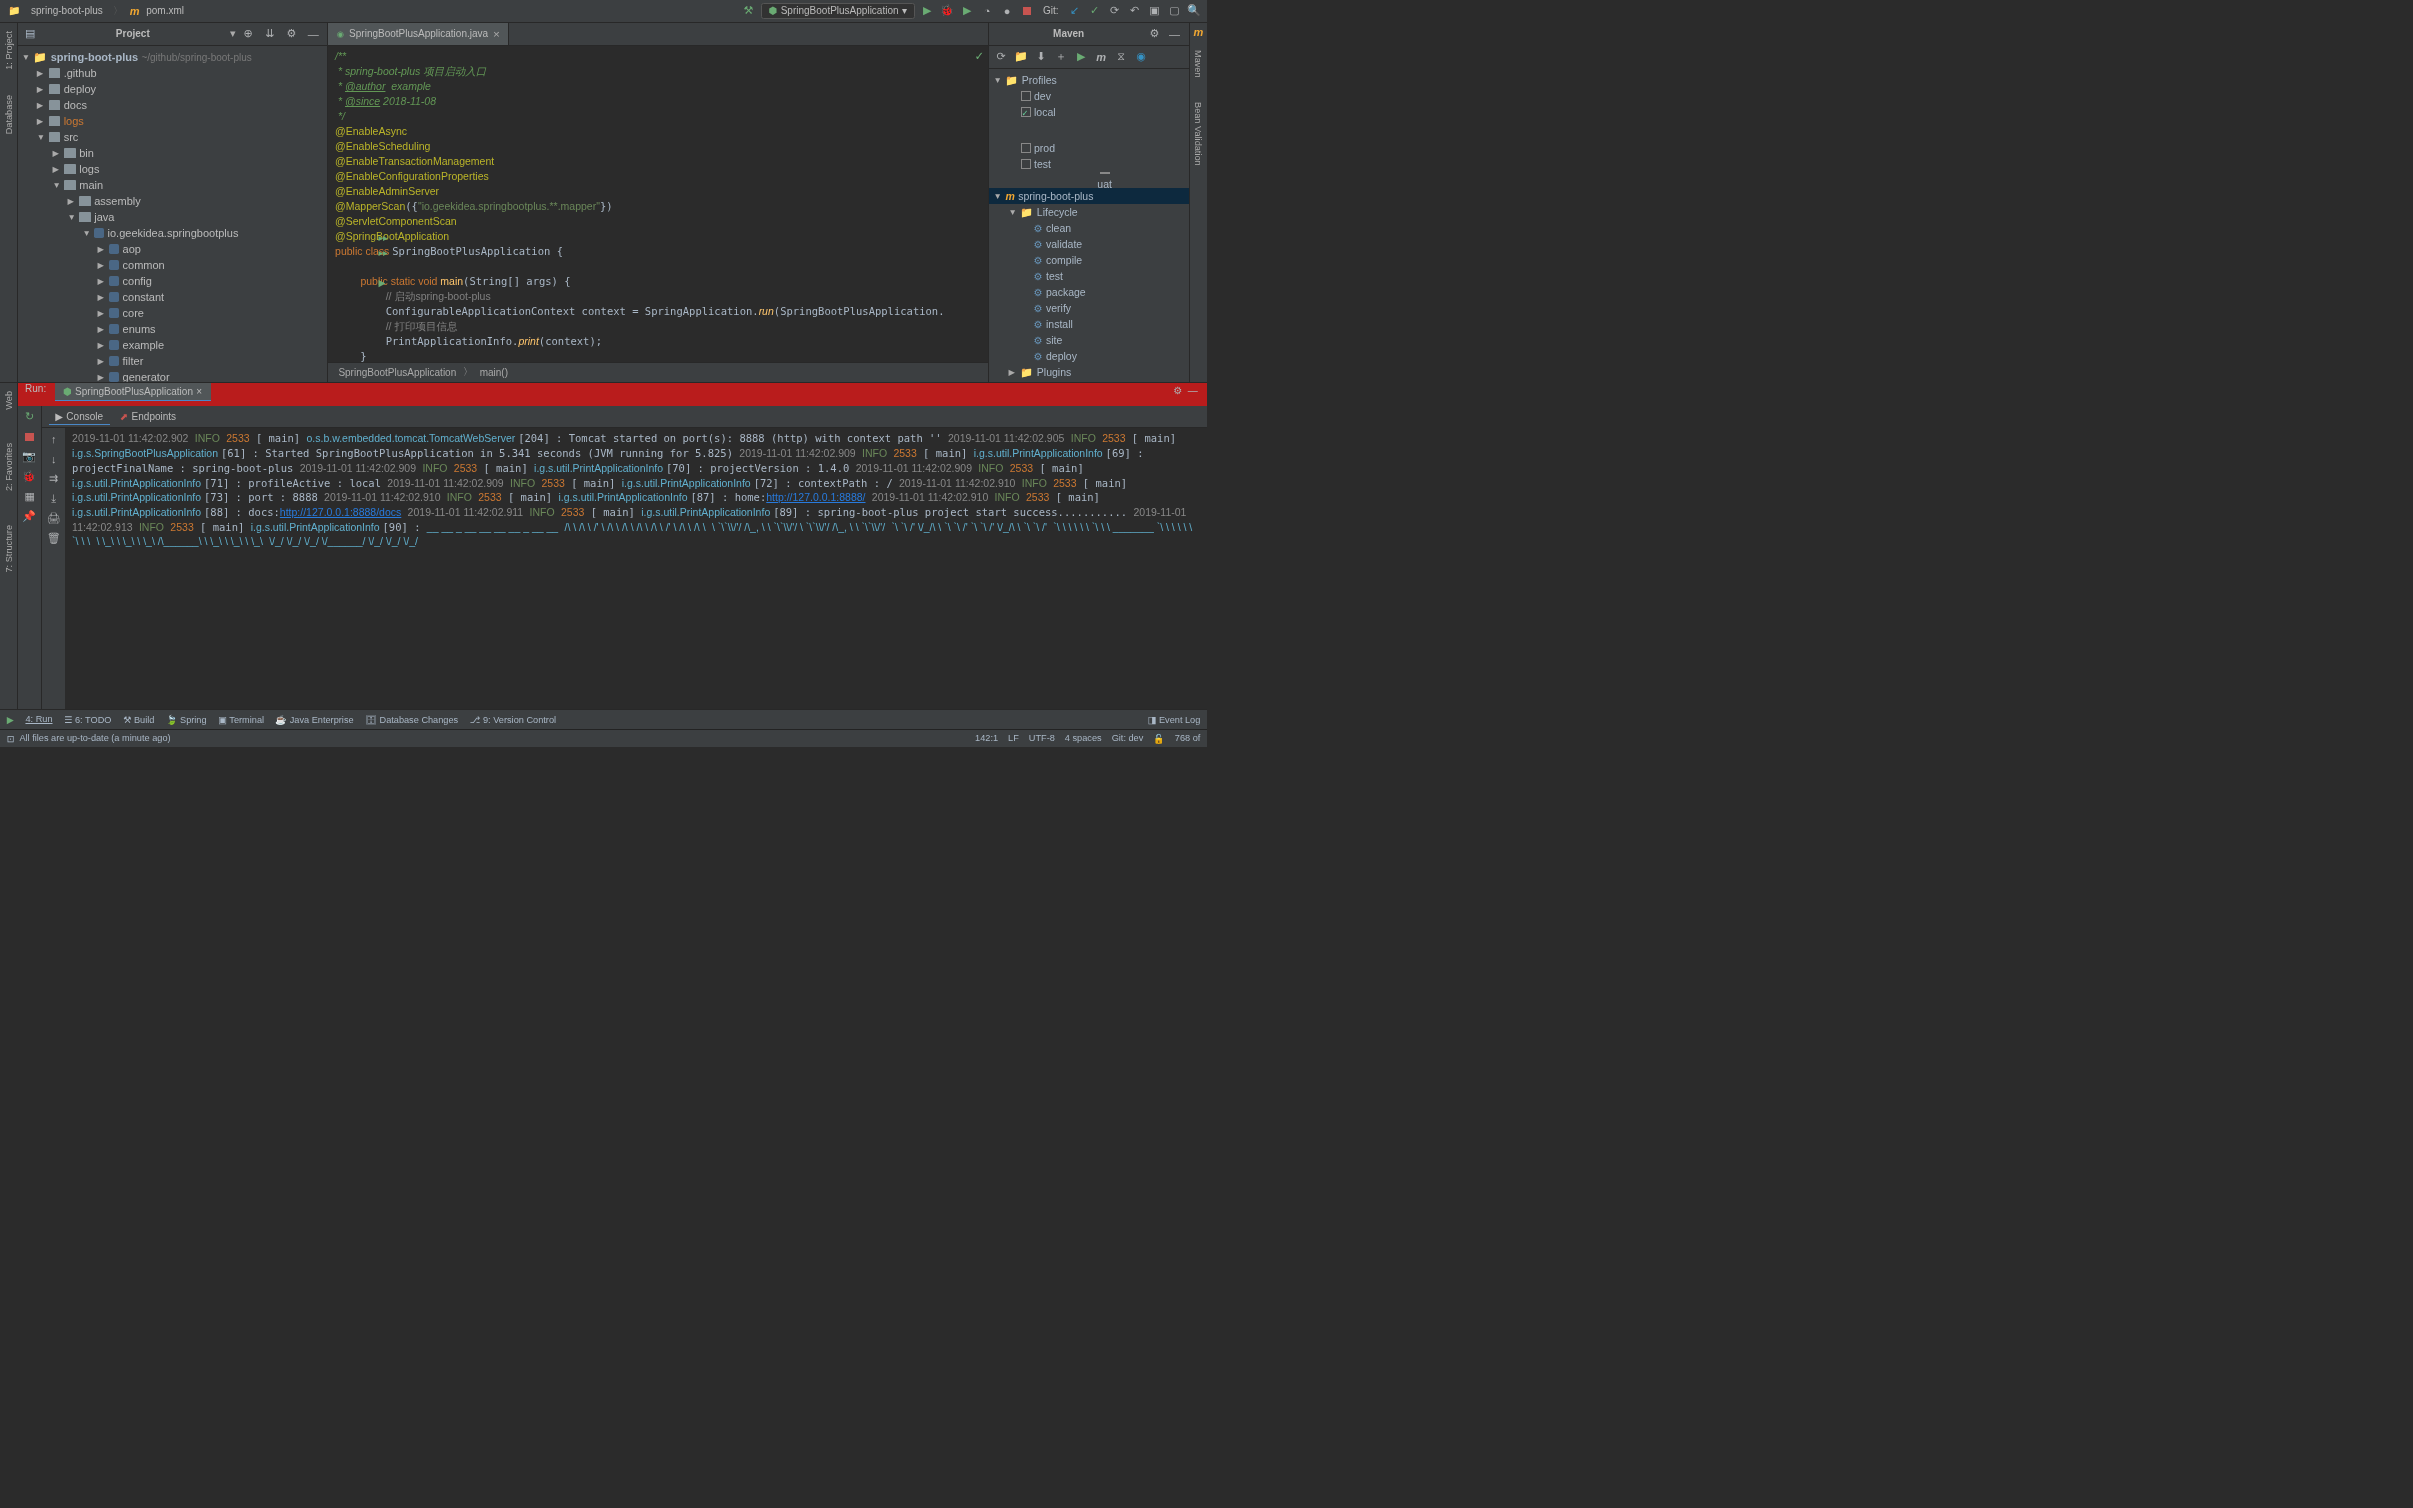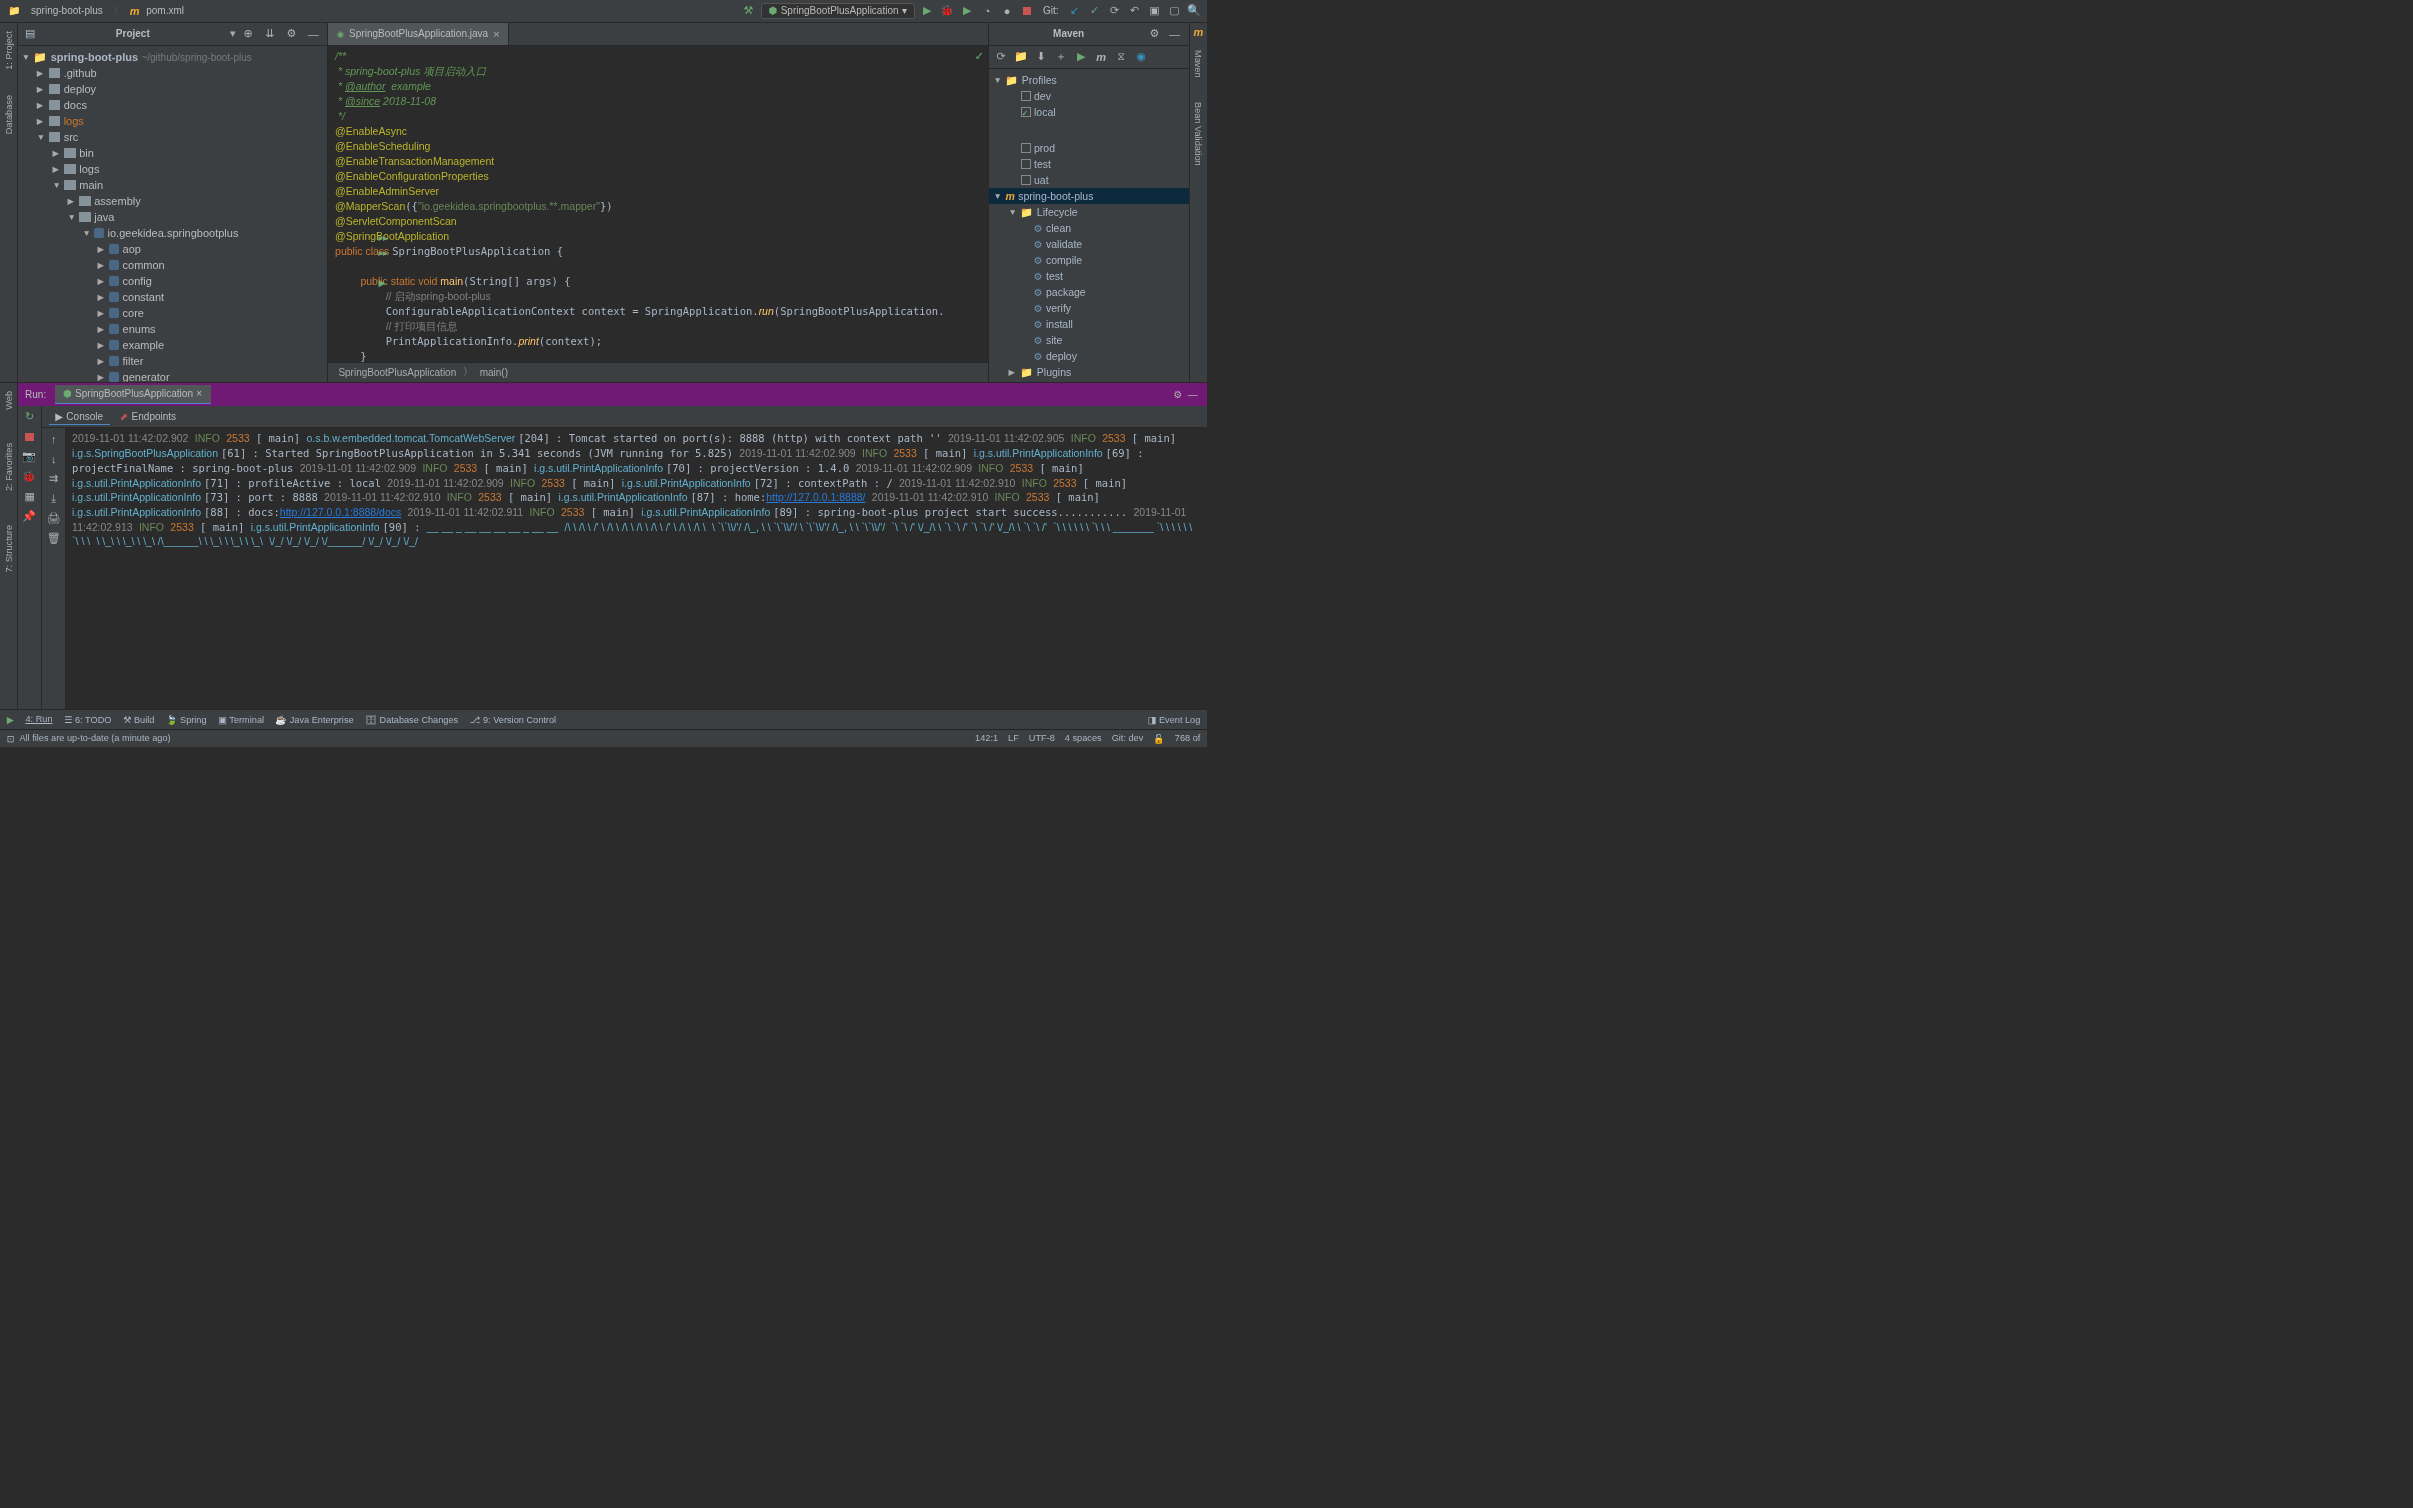--- a/index.html
+++ b/index.html
@@ -50,21 +50,21 @@
 .maven-panel { width:201px; background:#3c3f41; border-left:0.8px solid #282828; display:flex; flex-direction:column; }
 .maven-tools { display:flex; gap:5px; padding:3.4px 5px; border-bottom:0.8px solid #282828; }
 .maven-tree { flex:1; overflow:auto; font-size:10.5px; padding:3.4px 0; }
 .mrow { display:flex; align-items:center; height:16px; gap:3.4px; padding-left:3.4px; cursor:pointer; }
 .mrow.sel { background:#0d293e; }
 .check { width:10px; height:10px; border:0.8px solid #888; }
 .check.on::after { content:'✓'; color:#6c9; font-size:8.4px; position:relative; top:-2.5px; }
 .gear { color:#6896bb; font-size:10px; }
 .run-panel { height:327px; background:#2b2b2b; border-top:0.8px solid #282828; display:flex; }
 .run-wrap { flex:1; display:flex; flex-direction:column; position:relative; }
-.run-title-bar { height:23.5px; background:#701a75; display:flex; align-items:center; padding:0 6.7px; font-size:10px; }
+.run-title-bar { height:23.5px; background:#b91c1c; display:flex; align-items:flex-start; padding:0 6.7px; font-size:10px; }
 .run-tab { padding:3.4px 8.4px; background:#515658; border-bottom:1.7px solid #4a88c7; color:#bbb; display:flex; align-items:center; gap:3.4px; }
 .run-sub-tabs { height:22px; background:#3c3f41; display:flex; align-items:center; gap:3.4px; padding:0 6.7px; border-bottom:0.8px solid #282828; }
 .sub-tab { padding:2.5px 6.7px; font-size:10px; color:#bbb; display:flex; gap:3.4px; align-items:center; }
 .sub-tab.active { border-bottom:1.7px solid #4a88c7; }
 .run-left-tools { width:23.5px; background:#3c3f41; display:flex; flex-direction:column; align-items:center; padding:3.4px 0; gap:5px; border-right:0.8px solid #282828; }
 .run-inner-tools { width:23.5px; background:#3c3f41; display:flex; flex-direction:column; align-items:center; padding:3.4px 0; gap:5px; }
 .console { flex:1; padding:3.4px 6.7px; font-family:'Menlo',monospace; font-size:10.5px; line-height:14.7px; overflow:hidden; }
 .log-date { color:#888; }
 .log-info { color:#6a8759; }
 .log-pid { color:#cc7832; }
@@ -325,21 +325,21 @@
           <span>local</span>
         </div>
         <div class="mrow" style="padding-left: 32px; margin-top: 20px;">
           <span class="check "></span>
           <span>prod</span>
         </div>
         <div class="mrow" style="padding-left: 32px;">
           <span class="check "></span>
           <span>test</span>
         </div>
-        <div class="mrow" style="padding-left: 32px;">
+        <div class="mrow" style="padding-left: 32px; flex-direction: column;">
           <span class="check "></span>
           <span>uat</span>
         </div>
         <div class="mrow sel" style="padding-left: 5px;">
           <span class="arrow">▼</span>
           <span class="pom-icon">m</span>
           <span>spring-boot-plus</span>
         </div>
         <div class="mrow" style="padding-left: 20px;">
           <span class="arrow">▼</span>

